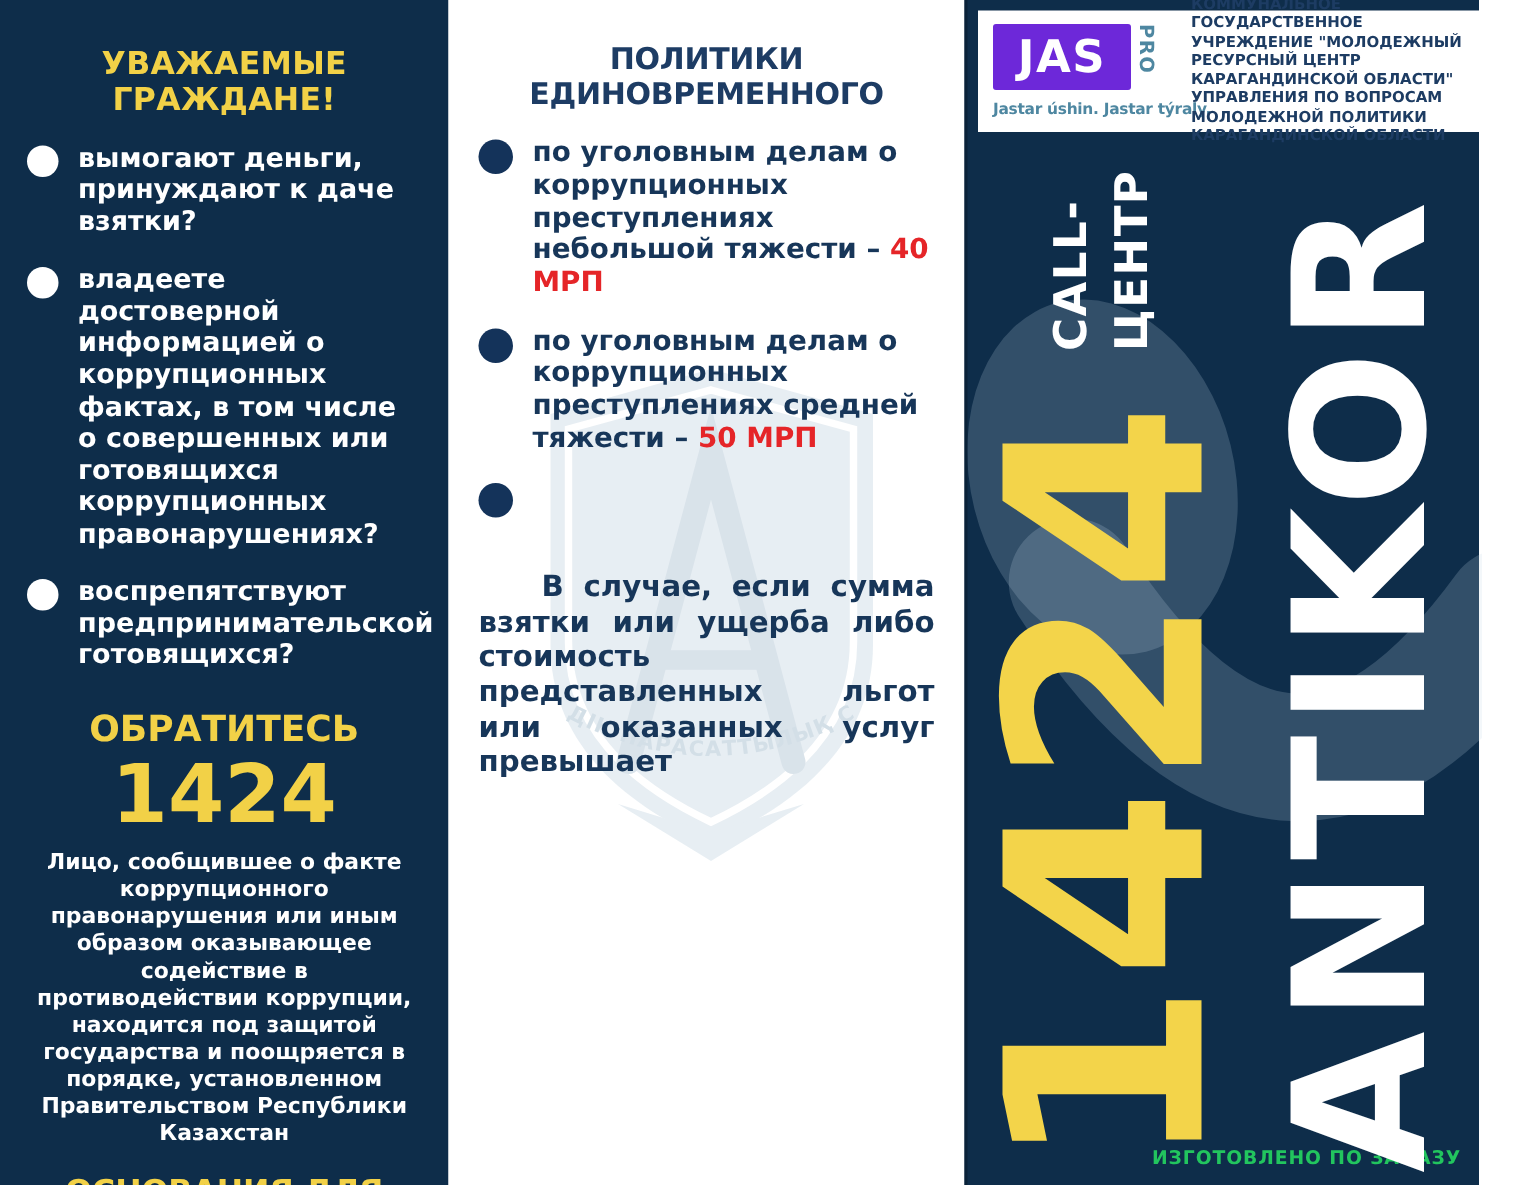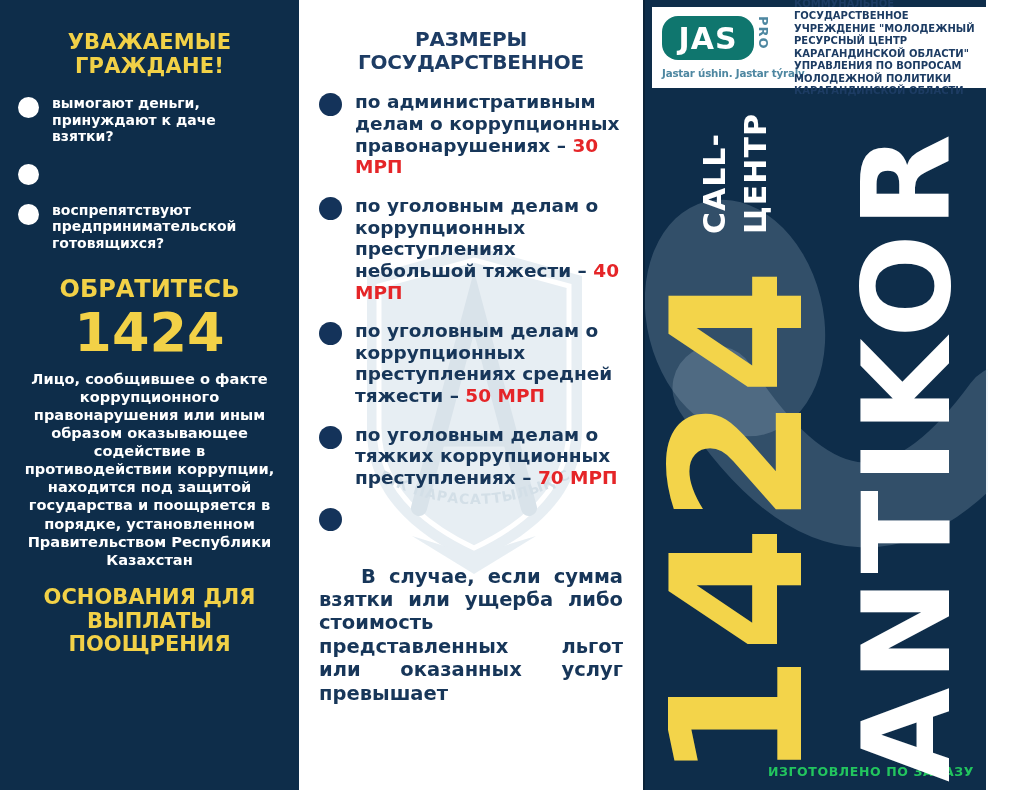--- a/index.html
+++ b/index.html
@@ -13,21 +13,21 @@
   .panel.middle{width:344px;background:#ffffff;padding:0 20px;}
   .panel.right{width:343px;background:#0e2d4a;border-left:2px solid #0a2238;}
 
   
   .lp-heading{margin-top:30px;text-align:center;color:#f2d147;font-size:21px;letter-spacing:.2px;}
   ul.dotlist{list-style:none;margin:0;padding:0;}
   ul.dotlist li{display:flex;gap:13px;margin-top:17px;}
   .dot{flex:0 0 auto;width:21px;height:21px;border-radius:50%;margin-top:2px;}
   .dot.white{background:#ffffff;}
   .dot.navy{background:#14335a;width:23px;height:23px;}
-  .lp-q{color:#ffffff;font-size:14px;line-height:1.18;}
+  .lp-q{color:#ffffff;font-size:18px;line-height:1.18;}
   .lp-appeal{margin-top:24px;text-align:center;color:#f2d147;}
   .lp-appeal .a1{font-size:24px;display:block;}
   .lp-appeal .a2{font-size:19px;display:block;letter-spacing:-.3px;}
   .lp-appeal .a3{font-size:54px;display:block;line-height:1.05;margin-top:2px;}
   .lp-protect{margin-top:8px;text-align:center;color:#ffffff;font-size:14.6px;line-height:1.24;}
   .lp-grounds-h{text-align:center;color:#f2d147;font-size:21px;line-height:1.12;}
 
   
   .mp-heading{margin-top:28px;text-align:center;color:#1d3c64;font-size:20px;line-height:1.16;letter-spacing:-.2px;position:relative;z-index:1;}
   .mp-heading span{display:block;}
@@ -36,21 +36,21 @@
   .mp-item{color:#173659;font-size:18.5px;line-height:1.17;}
   .red{color:#e52528;}
   .mp-note{position:relative;z-index:1;margin-top:34px;color:#173659;font-size:19.5px;line-height:1.2;text-align:justify;text-indent:42px;}
   .emblem{position:absolute;left:58px;top:240px;z-index:0;opacity:.62;}
 
   
   .org-box{position:absolute;left:7px;top:7px;right:0;height:81px;background:#ffffff;
            display:flex;align-items:center;gap:10px;padding:4px 8px 4px 10px;box-sizing:border-box;}
   .logo-wrap{flex:0 0 auto;width:122px;}
   .logo-row{display:flex;align-items:flex-start;gap:3px;}
-  .jas-rect{width:92px;height:44px;background:#0f766e;border-radius:16px;color:#ffffff;
+  .jas-rect{width:92px;height:44px;background:#6d28d9;border-radius:2px;color:#ffffff;
             display:flex;align-items:center;justify-content:center;font-size:30px;letter-spacing:1px;}
   .pro-vert{writing-mode:vertical-rl;color:#4e87a1;font-size:13px;letter-spacing:1px;line-height:1;height:48px;}
   .logo-tagline{color:#4e87a1;font-size:10.3px;margin-top:3px;white-space:nowrap;letter-spacing:-.2px;}
   .org-text{color:#1d3c63;font-size:10px;line-height:1.25;text-transform:uppercase;}
 
   .vtext{writing-mode:vertical-rl;transform:rotate(180deg);position:absolute;line-height:1;}
   .callcenter{left:50px;top:122px;height:112px;color:#ffffff;font-size:30px;letter-spacing:1px;line-height:1.35;}
   .callcenter div{display:block;}
   .big-number{left:2px;top:286px;height:495px;color:#f3d44a;font-size:182px;letter-spacing:2px;}
   .brand{left:201px;top:122px;height:660px;color:#ffffff;font-size:122px;letter-spacing:6px;}
@@ -65,20 +65,21 @@
 
   <section class="panel left">
     <h1 class="lp-heading">УВАЖАЕМЫЕ ГРАЖДАНЕ!</h1>
     <ul class="dotlist">
       <li>
         <span class="dot white"></span>
         <span class="lp-q">вымогают деньги, принуждают к даче взятки?</span>
       </li>
       <li>
         <span class="dot white"></span>
+        <span class="lp-q">владеете достоверной информацией о коррупционных фактах, в том числе о совершенных или готовящихся коррупционных правонарушениях?</span>
       </li>
       <li>
         <span class="dot white"></span>
         <span class="lp-q">воспрепятствуют предпринимательской готовящихся?</span>
       </li>
     </ul>
     <div class="lp-appeal">
       <span class="a1">ОБРАТИТЕСЬ</span>
       <span class="a3">1424</span>
     </div>
@@ -94,39 +95,31 @@
       <path d="M62 268 L117 62 L172 268" fill="none" stroke="#c2d2de" stroke-width="16" stroke-linecap="round"></path>
       <path d="M82 200 L152 200" fill="none" stroke="#c2d2de" stroke-width="13"></path>
       <path d="M55 296 L117 334 L179 296 L117 315 Z" fill="#d9e4ec"></path>
       <path id="mottoArc" d="M24 240 Q117 288 210 240" fill="none"></path>
       <text font-size="14" font-weight="bold" fill="#b9ccd9" letter-spacing="1">
         <textPath href="#mottoArc" startOffset="50%" text-anchor="middle">ӘДІЛДІК ПАРАСАТТЫЛЫҚ СЕНІМ</textPath>
       </text>
     </svg>
 
     <h1 class="mp-heading">
-      <span>РАЗМЕРЫ ГОСУДАРСТВЕННОЕ</span>
+      <span>ПОЛИТИКИ ЕДИНОВРЕМЕННОГО</span>
     </h1>
 
     <ul class="dotlist mp-list">
-      <li>
-        <span class="dot navy"></span>
-        <span class="mp-item"><span>по административным делам о коррупционных правонарушениях – </span><span class="red">30 МРП</span></span>
-      </li>
       <li>
         <span class="dot navy"></span>
         <span class="mp-item"><span>по уголовным делам о коррупционных преступлениях небольшой тяжести – </span><span class="red">40 МРП</span></span>
       </li>
       <li>
         <span class="dot navy"></span>
         <span class="mp-item"><span>по уголовным делам о коррупционных преступлениях средней тяжести – </span><span class="red">50 МРП</span></span>
-      </li>
-      <li>
-        <span class="dot navy"></span>
-        <span class="mp-item"><span>по уголовным делам о тяжких коррупционных преступлениях – </span><span class="red">70 МРП</span></span>
       </li>
       <li>
         <span class="dot navy"></span>
       </li>
     </ul>
 
     <p class="mp-note"><span>В случае, если сумма взятки или ущерба либо стоимость представленных льгот или оказанных услуг превышает </span></p>
   </section>
 
   <section class="panel right">

